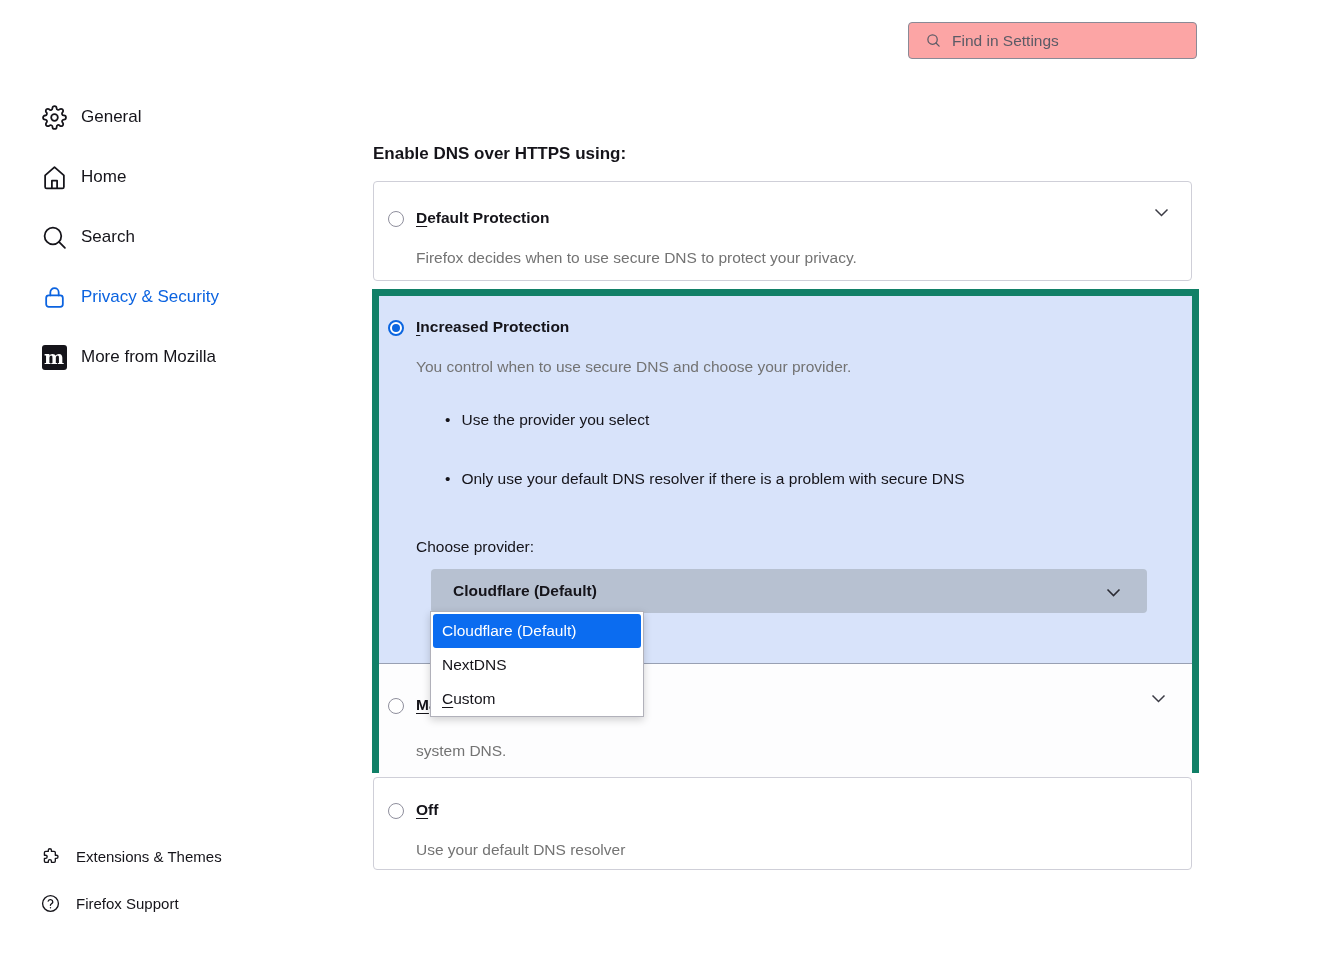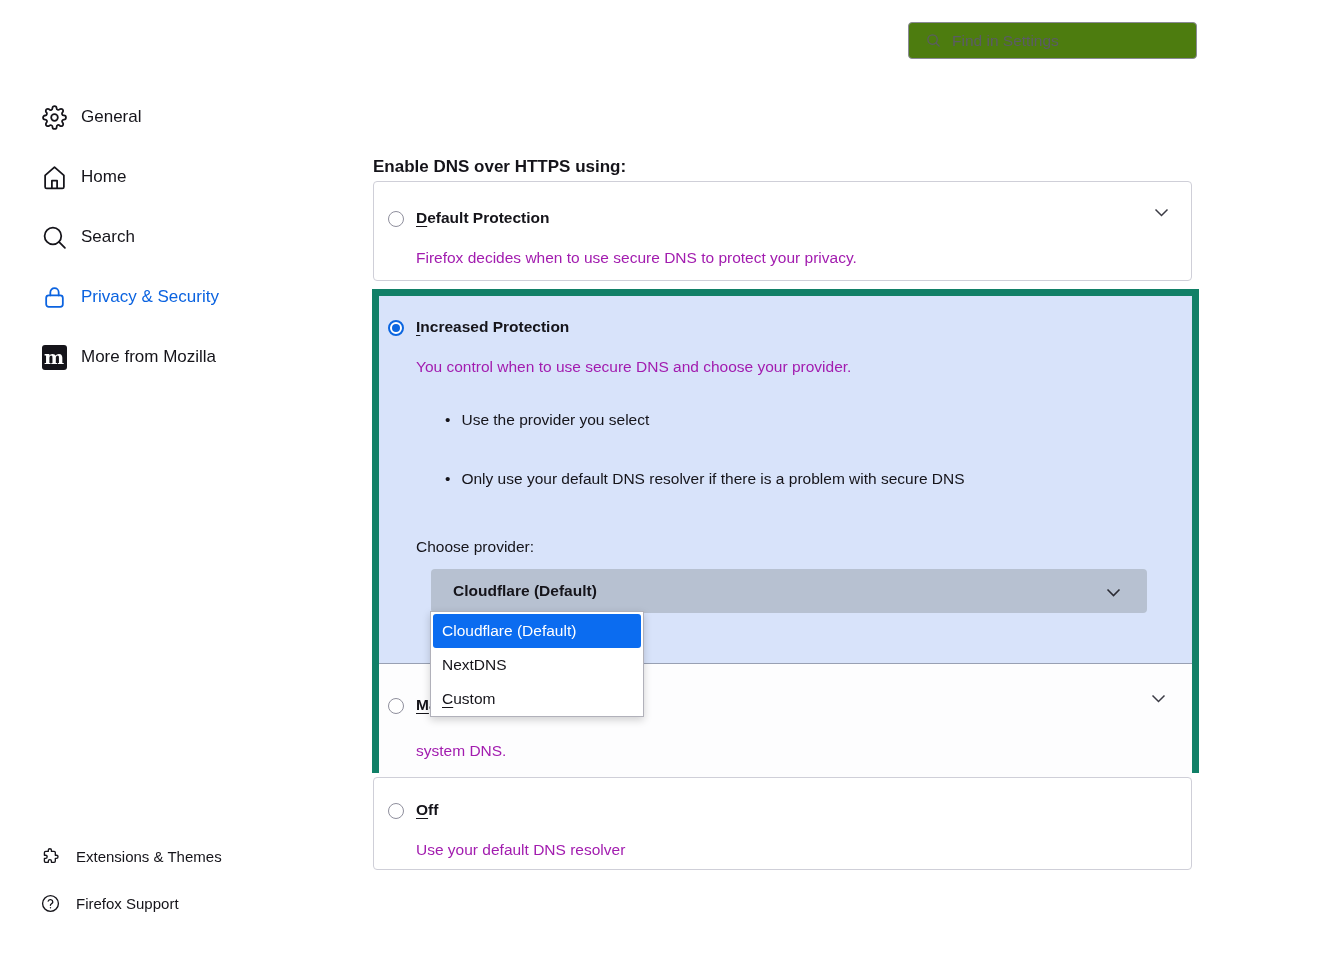--- a/index.html
+++ b/index.html
@@ -2,21 +2,21 @@
 <html><head>
 <meta charset="utf-8">
 <style>
   * { margin:0; padding:0; box-sizing:border-box; }
   html,body { background:#fff; }
   body { font-family:"Liberation Sans", sans-serif; color:#15141a; }
   .screen { position:relative; width:1340px; height:955px; background:#ffffff; overflow:hidden; }
 
   
   .searchbox { position:absolute; left:908px; top:22px; width:289px; height:37px;
-    border:1px solid #8a8a96; border-radius:4px; display:flex; align-items:center; background:#4d7c0f; }
+    border:1px solid #8a8a96; border-radius:4px; display:flex; align-items:center; background:#fca5a5; }
   .searchbox svg { margin-left:17px; flex:0 0 auto; }
   .searchbox input { border:none; outline:none; background:transparent; margin-left:11px;
     font-family:inherit; font-size:15.5px; color:#15141a; width:220px; }
   .searchbox input::placeholder { color:#5b5b66; opacity:1; }
 
   
   .manage-btn { position:absolute; left:973px; top:94px; width:219px; height:34px;
     background:#e9e9ee; border:none; border-radius:4px; font-family:inherit;
     font-size:15.5px; font-weight:700; color:#15141a; cursor:pointer; }
 
@@ -26,34 +26,34 @@
   .side-item .ic { width:26px; height:26px; display:flex; align-items:center; justify-content:center; }
   .side-item.selected { color:#0b63e0; }
   .moz-badge { width:25px; height:25px; background:#15141a; border-radius:3px; color:#fff;
     font-family:"DejaVu Serif", serif; font-weight:700; font-size:19px; line-height:25px;
     text-align:center; display:block; }
   .sidebar-footer { position:absolute; left:40px; top:833px;text-align:right; }
   .foot-item { display:flex; align-items:center; height:47px; gap:16px; font-size:15px; cursor:pointer; }
   .foot-item .ic { width:20px; height:20px; display:flex; align-items:center; justify-content:center; }
 
   
-  .dns-heading { position:absolute; left:373px; top:157px; font-size:17px; font-weight:700; }
+  .dns-heading { position:absolute; left:373px; top:144px; font-size:17px; font-weight:700; }
 
   .card { position:absolute; left:373px; width:819px; background:#fff;
     border:1px solid #cfcfd8; border-radius:4px; }
   .card-default { top:181px; height:100px; }
   .card-off { top:777px; height:93px; }
 
   .radio { width:16px; height:16px; border-radius:50%; position:absolute; cursor:pointer; }
   .radio.unchecked { border:1px solid #8f8f9d; background:#fff; }
   .radio.checked  { border:2px solid #0b66e0; background:#fff; }
   .radio.checked::after { content:""; position:absolute; inset:2px; border-radius:50%; background:#0b66e0; }
 
   .opt-label { position:absolute; font-size:15.5px; font-weight:700; white-space:nowrap; }
-  .opt-desc  { position:absolute; font-size:15.5px; color:#a21caf; white-space:nowrap; }
+  .opt-desc  { position:absolute; font-size:15.5px; color:#737373; white-space:nowrap; }
   .ak { text-decoration:underline; text-underline-offset:3px; text-decoration-thickness:1px; }
   .chev { position:absolute; cursor:pointer; line-height:0; }
 
   
   .highlight-box { position:absolute; left:372px; top:289px; width:827px; height:484px;
     border:7px solid #118067; background:#fff; }
   .sec-increased { position:relative; width:813px; height:368px; background:#d8e3fa;
     border-bottom:1px solid #98a0b3; }
   .sec-max { position:relative; width:813px; height:128px; background:#fdfdfe; }
 

